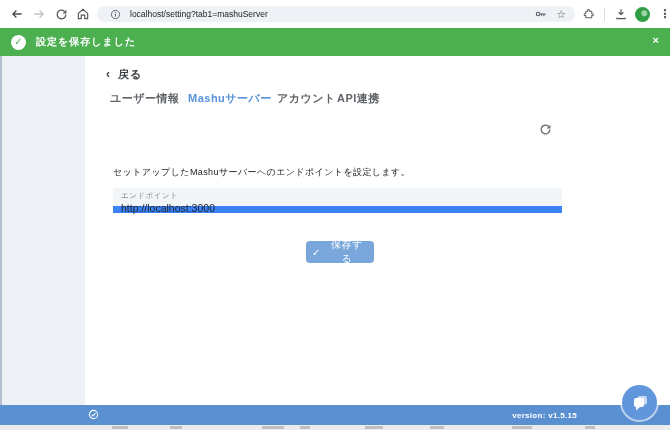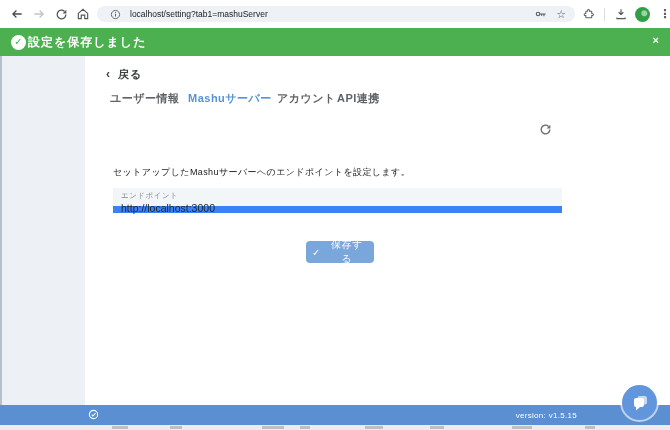--- a/index.html
+++ b/index.html
@@ -15,21 +15,21 @@
   .addr-right{margin-left:auto;display:flex;align-items:center;gap:8px;}
   .star{font-size:11px;color:#5f6368;line-height:1;}
   .right-icons{display:flex;align-items:center;gap:5px;margin-left:4px;}
   .sep{width:1px;height:13px;background:#dadce0;margin:0 2px;}
   .avatar{width:15px;height:15px;border-radius:50%;background:radial-gradient(circle at 62% 42%, #9ad3a4 0 2.5px, #2f9e44 3.5px);}
   .dots{font-size:12px;color:#5f6368;font-weight:bold;line-height:1;padding:0 4px;}
 
   
   .toast{position:absolute;top:28px;left:0;right:0;height:28px;background:#4caf50;display:flex;align-items:center;color:#fff;}
   .toast-check{margin-left:11px;width:15px;height:15px;border-radius:50%;background:#fff;color:#4caf50;font-size:10px;font-weight:bold;display:flex;align-items:center;justify-content:center;line-height:1;}
-  .toast-msg{margin-left:2px;font-size:12px;font-weight:bold;letter-spacing:1px;}
+  .toast-msg{margin-left:10px;font-size:10px;font-weight:bold;letter-spacing:1px;}
   .toast-close{position:absolute;right:11px;top:7px;font-size:11px;font-weight:bold;cursor:pointer;line-height:1;}
 
   
   .page{position:absolute;top:56px;left:0;right:0;height:349px;background:#edf1f6;}
   .edge{position:absolute;left:0;top:0;width:2px;height:100%;background:#b4c0cd;}
   .content{position:absolute;left:85px;width:596px;top:0;bottom:0;background:#fff;}
   .back{position:absolute;left:21px;top:11px;font-size:11px;color:#3c4043;font-weight:bold;letter-spacing:1px;cursor:pointer;}
   .back .chev{font-size:12px;margin-right:7px;color:#3c4043;}
   .tabs{position:absolute;top:35px;left:0;width:100%;height:14px;}
   .tab{position:absolute;font-size:11px;font-weight:bold;color:#5f6368;letter-spacing:0.5px;cursor:pointer;white-space:nowrap;}
@@ -39,21 +39,21 @@
   .field{position:absolute;left:28px;top:132px;width:449px;height:25px;background:#f3f6f9;border-bottom:7px solid #3b82f6;padding:3px 8px 0;}
   .field-label{font-size:7.5px;color:#878d93;letter-spacing:0.5px;}
   .field-input{display:block;width:100%;border:none;background:transparent;outline:none;font-size:10.5px;color:#1f2328;padding:1px 0 0;height:13px;}
   .save{position:absolute;left:221px;top:185px;width:68px;height:22px;background:#79a6db;border:none;border-radius:4px;color:#fff;font-size:10px;display:flex;align-items:center;justify-content:center;gap:5px;cursor:pointer;letter-spacing:0.5px;}
   .save-check{font-size:10px;font-weight:bold;}
 
   
   .footer{position:absolute;left:0;right:0;top:405px;height:20px;background:#5a8fd2;color:#fff;}
   .f-icon{position:absolute;left:88px;top:4px;display:flex;}
   .f-status{position:absolute;left:103px;top:5px;font-size:9px;font-weight:bold;letter-spacing:0.5px;}
-  .f-version{position:absolute;right:93px;top:6px;font-size:8px;font-weight:normal;letter-spacing:0.3px;}
+  .f-version{position:absolute;right:93px;top:6px;font-size:8px;font-weight:bold;letter-spacing:0.3px;}
 
   
   .strip{position:absolute;left:0;right:0;top:425px;height:5px;background:#ececec;}
   .strip i{position:absolute;top:1px;height:3px;background:rgba(110,110,110,0.35);}
 
   
   .fab{position:absolute;left:622px;top:385px;width:35px;height:35px;border-radius:50%;background:#6196dc;display:flex;align-items:center;justify-content:center;cursor:pointer;z-index:10;box-shadow:0 0 0 2px rgba(255,255,255,0.6);}
 </style>
 </head>
 <body>

